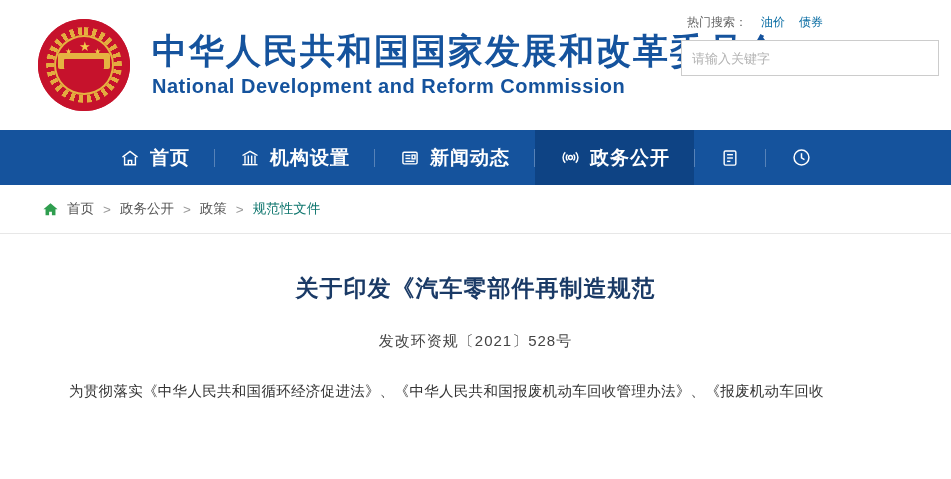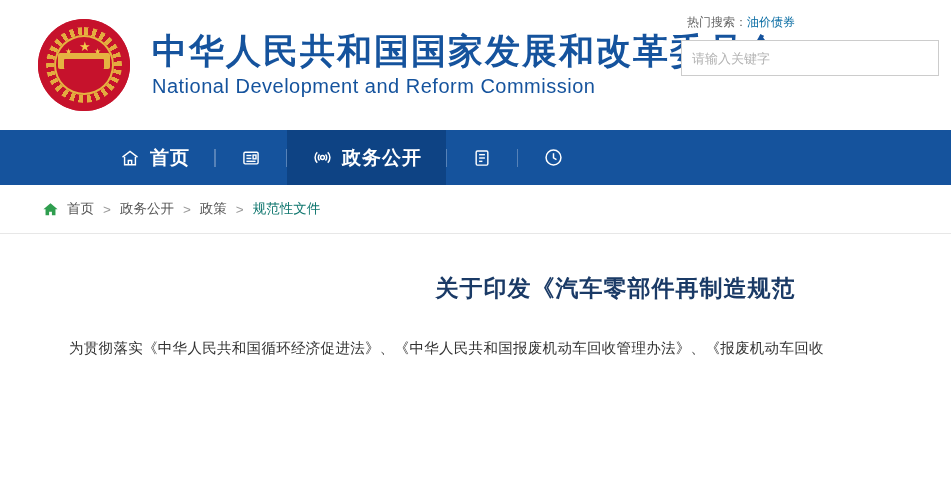--- a/index.html
+++ b/index.html
@@ -94,38 +94,39 @@
   .title-cn {
     font-size: 35px;
     font-weight: bold;
     color: #15539d;
     letter-spacing: 2px;
     line-height: 1.18;
     white-space: nowrap;
   }
   .title-en {
     font-size: 20px;
-    font-weight: normal;
+    font-weight: bold;
     color: #15539d;
     letter-spacing: 0.5px;
     line-height: 1.4;
     white-space: nowrap;
   }
 
   
   .search-area {
     position: absolute;
     right: 12px;
     top: 14px;
     width: 258px;
     font-size: 12px;
   }
   .hot-line {
     display: flex;
     align-items: center;
+    gap: 14px;
     color: #555;
     font-size: 12px;
     margin-bottom: 9px;
     padding-left: 6px;
     white-space: nowrap;
   }
   .hot-label { color: #666; }
   .hot-kw {
     color: #0369a1;
     text-decoration: none;
@@ -209,21 +210,21 @@
   }
   .crumb-sep { color: #999; margin: 0 3px; }
   .crumb-link { color: #555; text-decoration: none; cursor: pointer; }
   .crumb-current { color: #0f766e; cursor: pointer; text-decoration: none; }
 
   
   .article {
     padding: 24px 40px 0 40px;
   }
   .doc-title {
-    text-align: right;
+    text-align: center;
     font-size: 23px;
     font-weight: bold;
     color: #1a3a66;
     line-height: 1.65;
     letter-spacing: 1px;
     margin: 12px auto 0 auto;
     max-width: 640px;
   }
   .doc-number {
     text-align: center;
@@ -287,32 +288,46 @@
       <svg width="20" height="20" viewBox="0 0 24 24" fill="none" stroke="#ffffff" stroke-width="1.7">
         <path d="M3 11 L12 4 L21 11"></path>
           <path d="M5.5 10.5 V20 H18.5 V10.5"></path>
           <path d="M10 20 v-5 h4 v5"></path>
       </svg>
     </span>
     <span>首页</span>
   </div>
   <div class="nav-divider"></div>
 
+  <div class="nav-item">
+    <span class="nav-icon">
+      <svg width="20" height="20" viewBox="0 0 24 24" fill="none" stroke="#ffffff" stroke-width="1.7">
+        <path d="M3 9 L12 4 L21 9"></path>
+          <path d="M3 20 h18"></path>
+        <path d="M6 9 v10"></path>
+          <path d="M10 9 v10"></path>
+          <path d="M14 9 v10"></path>
+          <path d="M18 9 v10"></path>
+      </svg>
+    </span>
+    <span>机构设置</span>
+  </div>
   <div class="nav-divider"></div>
 
   <div class="nav-item">
     <span class="nav-icon">
       <svg width="20" height="20" viewBox="0 0 24 24" fill="none" stroke="#ffffff" stroke-width="1.7">
         <rect x="3.5" y="5" width="17" height="14" rx="1.5"></rect>
         <path d="M6.5 9 h6"></path>
           <path d="M6.5 12.5 h6"></path>
           <path d="M6.5 16 h11"></path>
         <rect x="14.5" y="8.5" width="3.5" height="4.5"></rect>
       </svg>
     </span>
+    <span>新闻动态</span>
   </div>
   <div class="nav-divider"></div>
 
   <div class="nav-item active">
     <span class="nav-icon">
       <svg width="21" height="21" viewBox="0 0 24 24" fill="none" stroke="#ffffff" stroke-width="1.7">
         <circle cx="12" cy="12" r="2.2"></circle>
         <path d="M8.6 8.6 a4.8 4.8 0 0 0 0 6.8"></path>
           <path d="M15.4 8.6 a4.8 4.8 0 0 1 0 6.8"></path>
         <path d="M6 6 a8.5 8.5 0 0 0 0 12"></path>
@@ -359,17 +374,18 @@
   <a class="crumb-link">政策</a>
   <span class="crumb-sep">&gt;</span>
   <a class="crumb-current">规范性文件</a>
 </div>
 
 <div class="article">
   <div class="doc-title">
     <div>关于印发《汽车零部件再制造规范</div>
   </div>
 
+  <div class="doc-number">发改环资规〔2021〕528号</div>
 
   <div class="doc-body">
     <p class="indent">为贯彻落实《中华人民共和国循环经济促进法》、《中华人民共和国报废机动车回收管理办法》、《报废机动车回收</p>
   </div>
 </div>
 
 </body></html>

